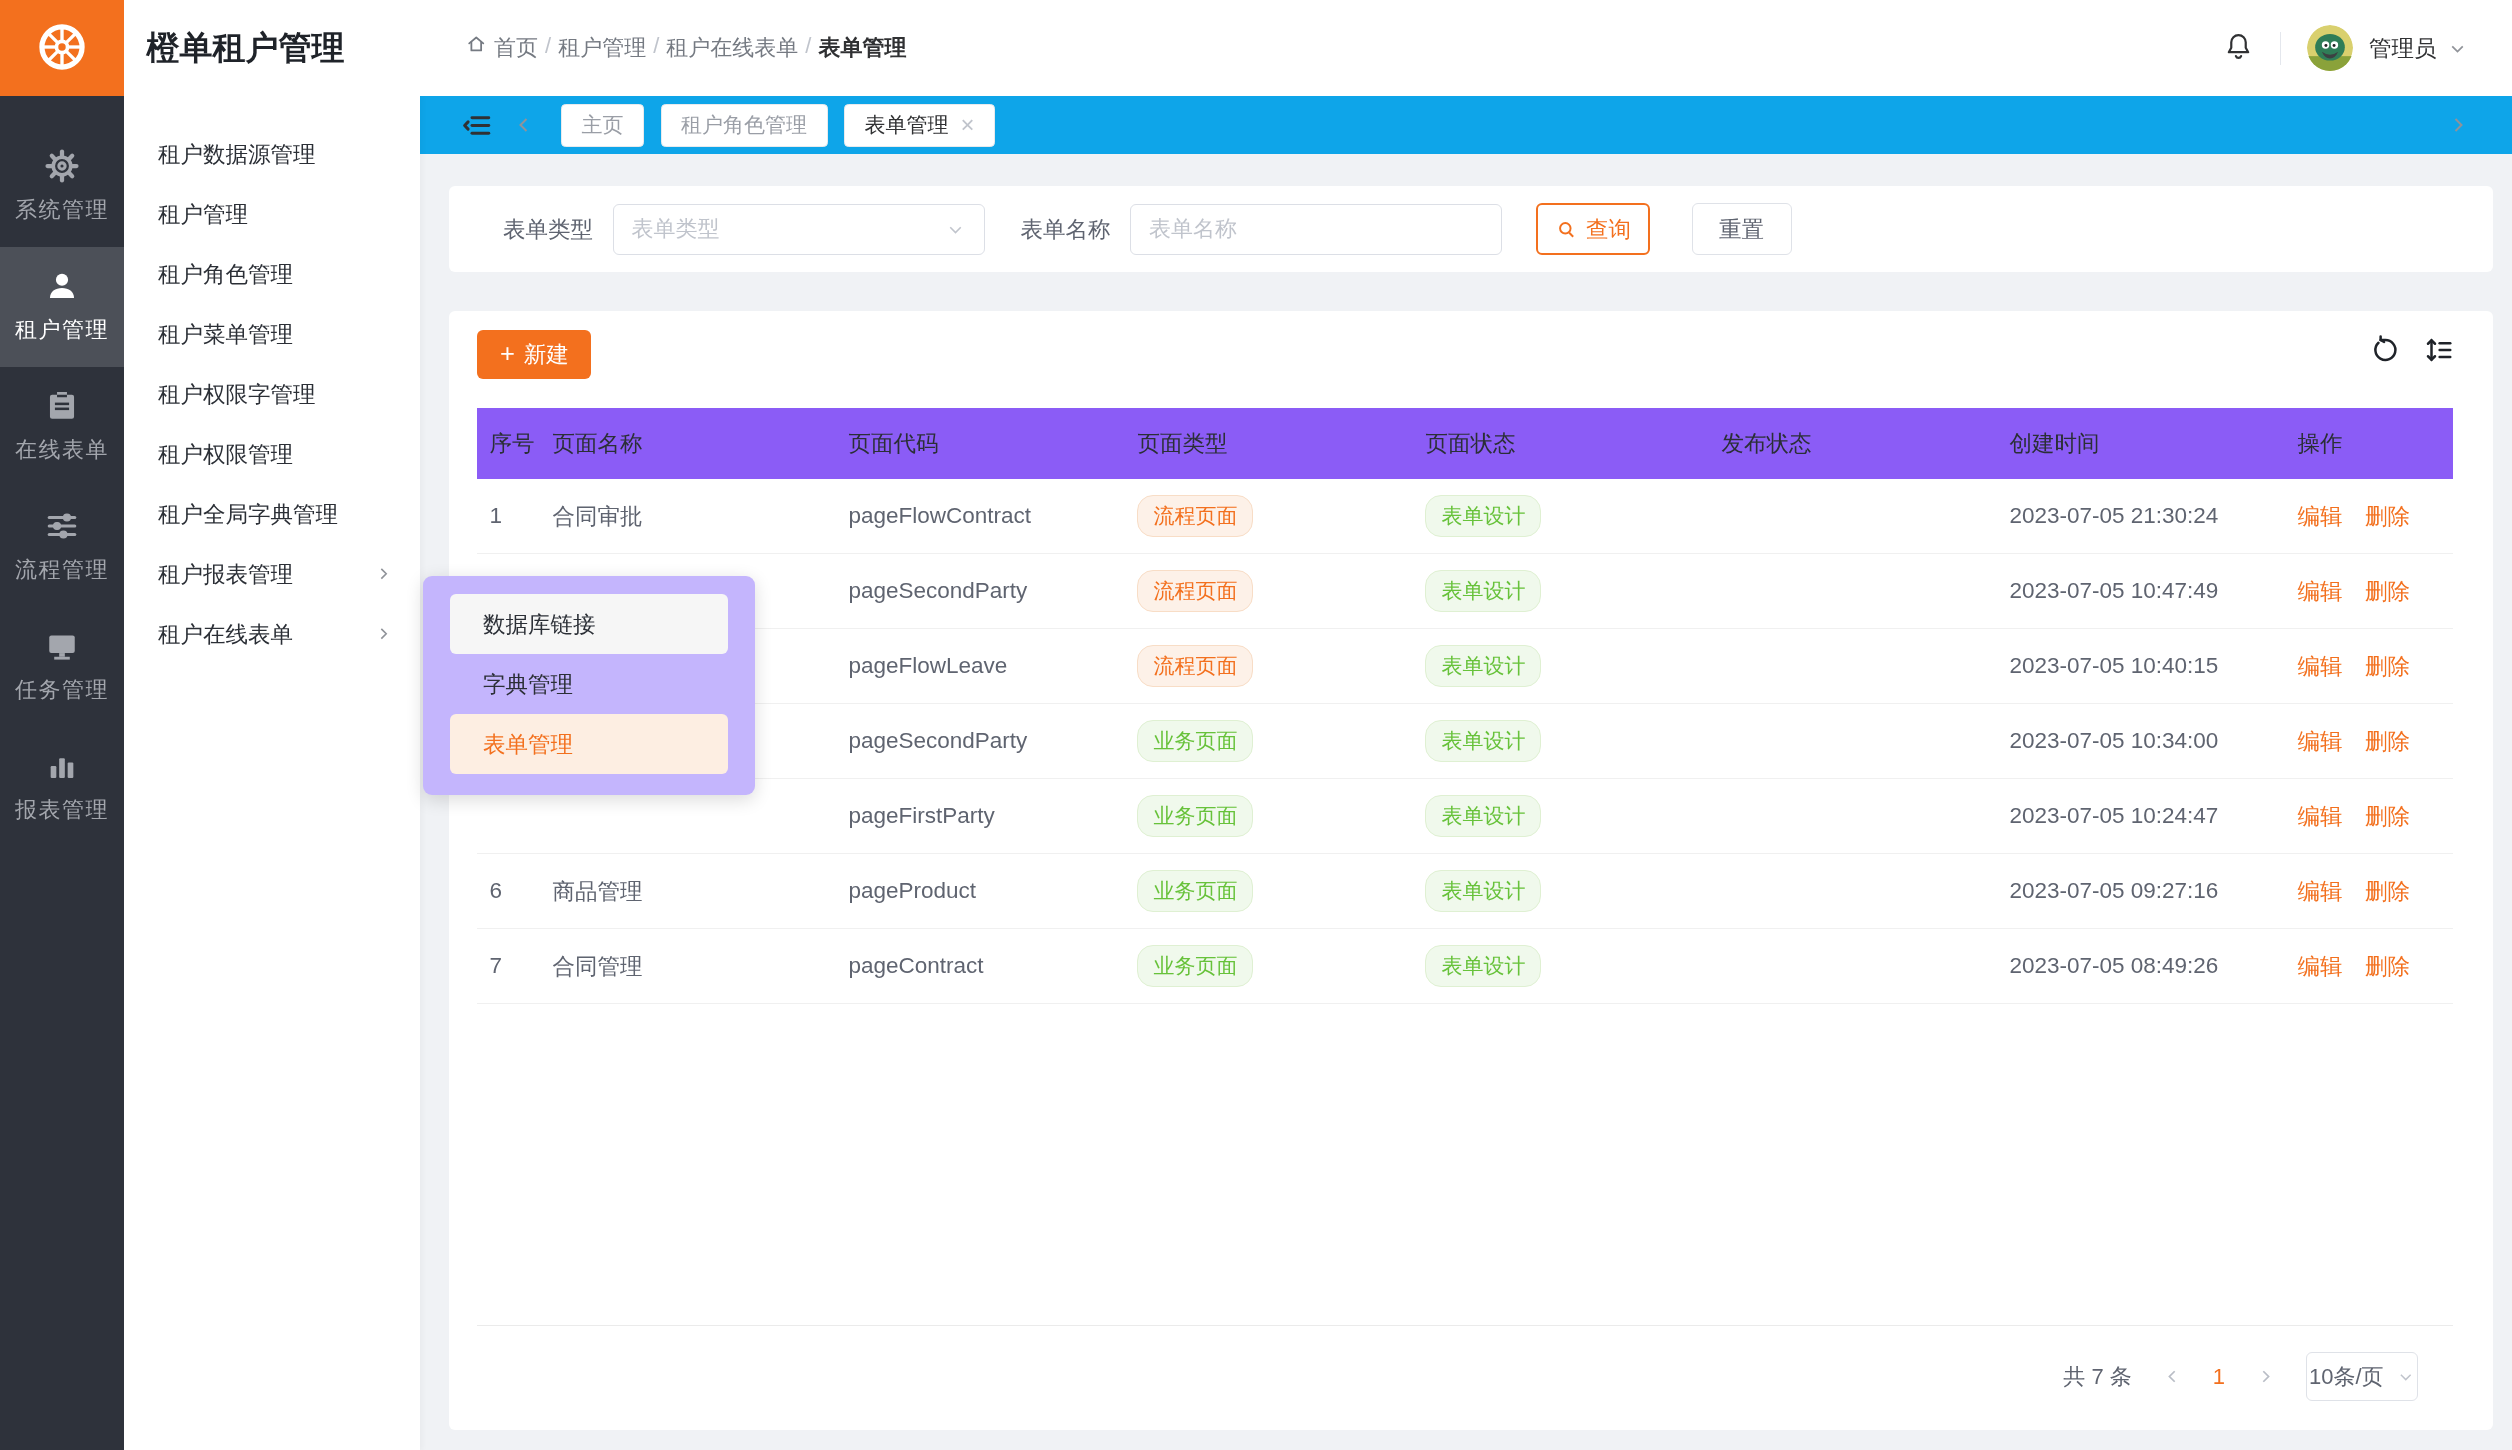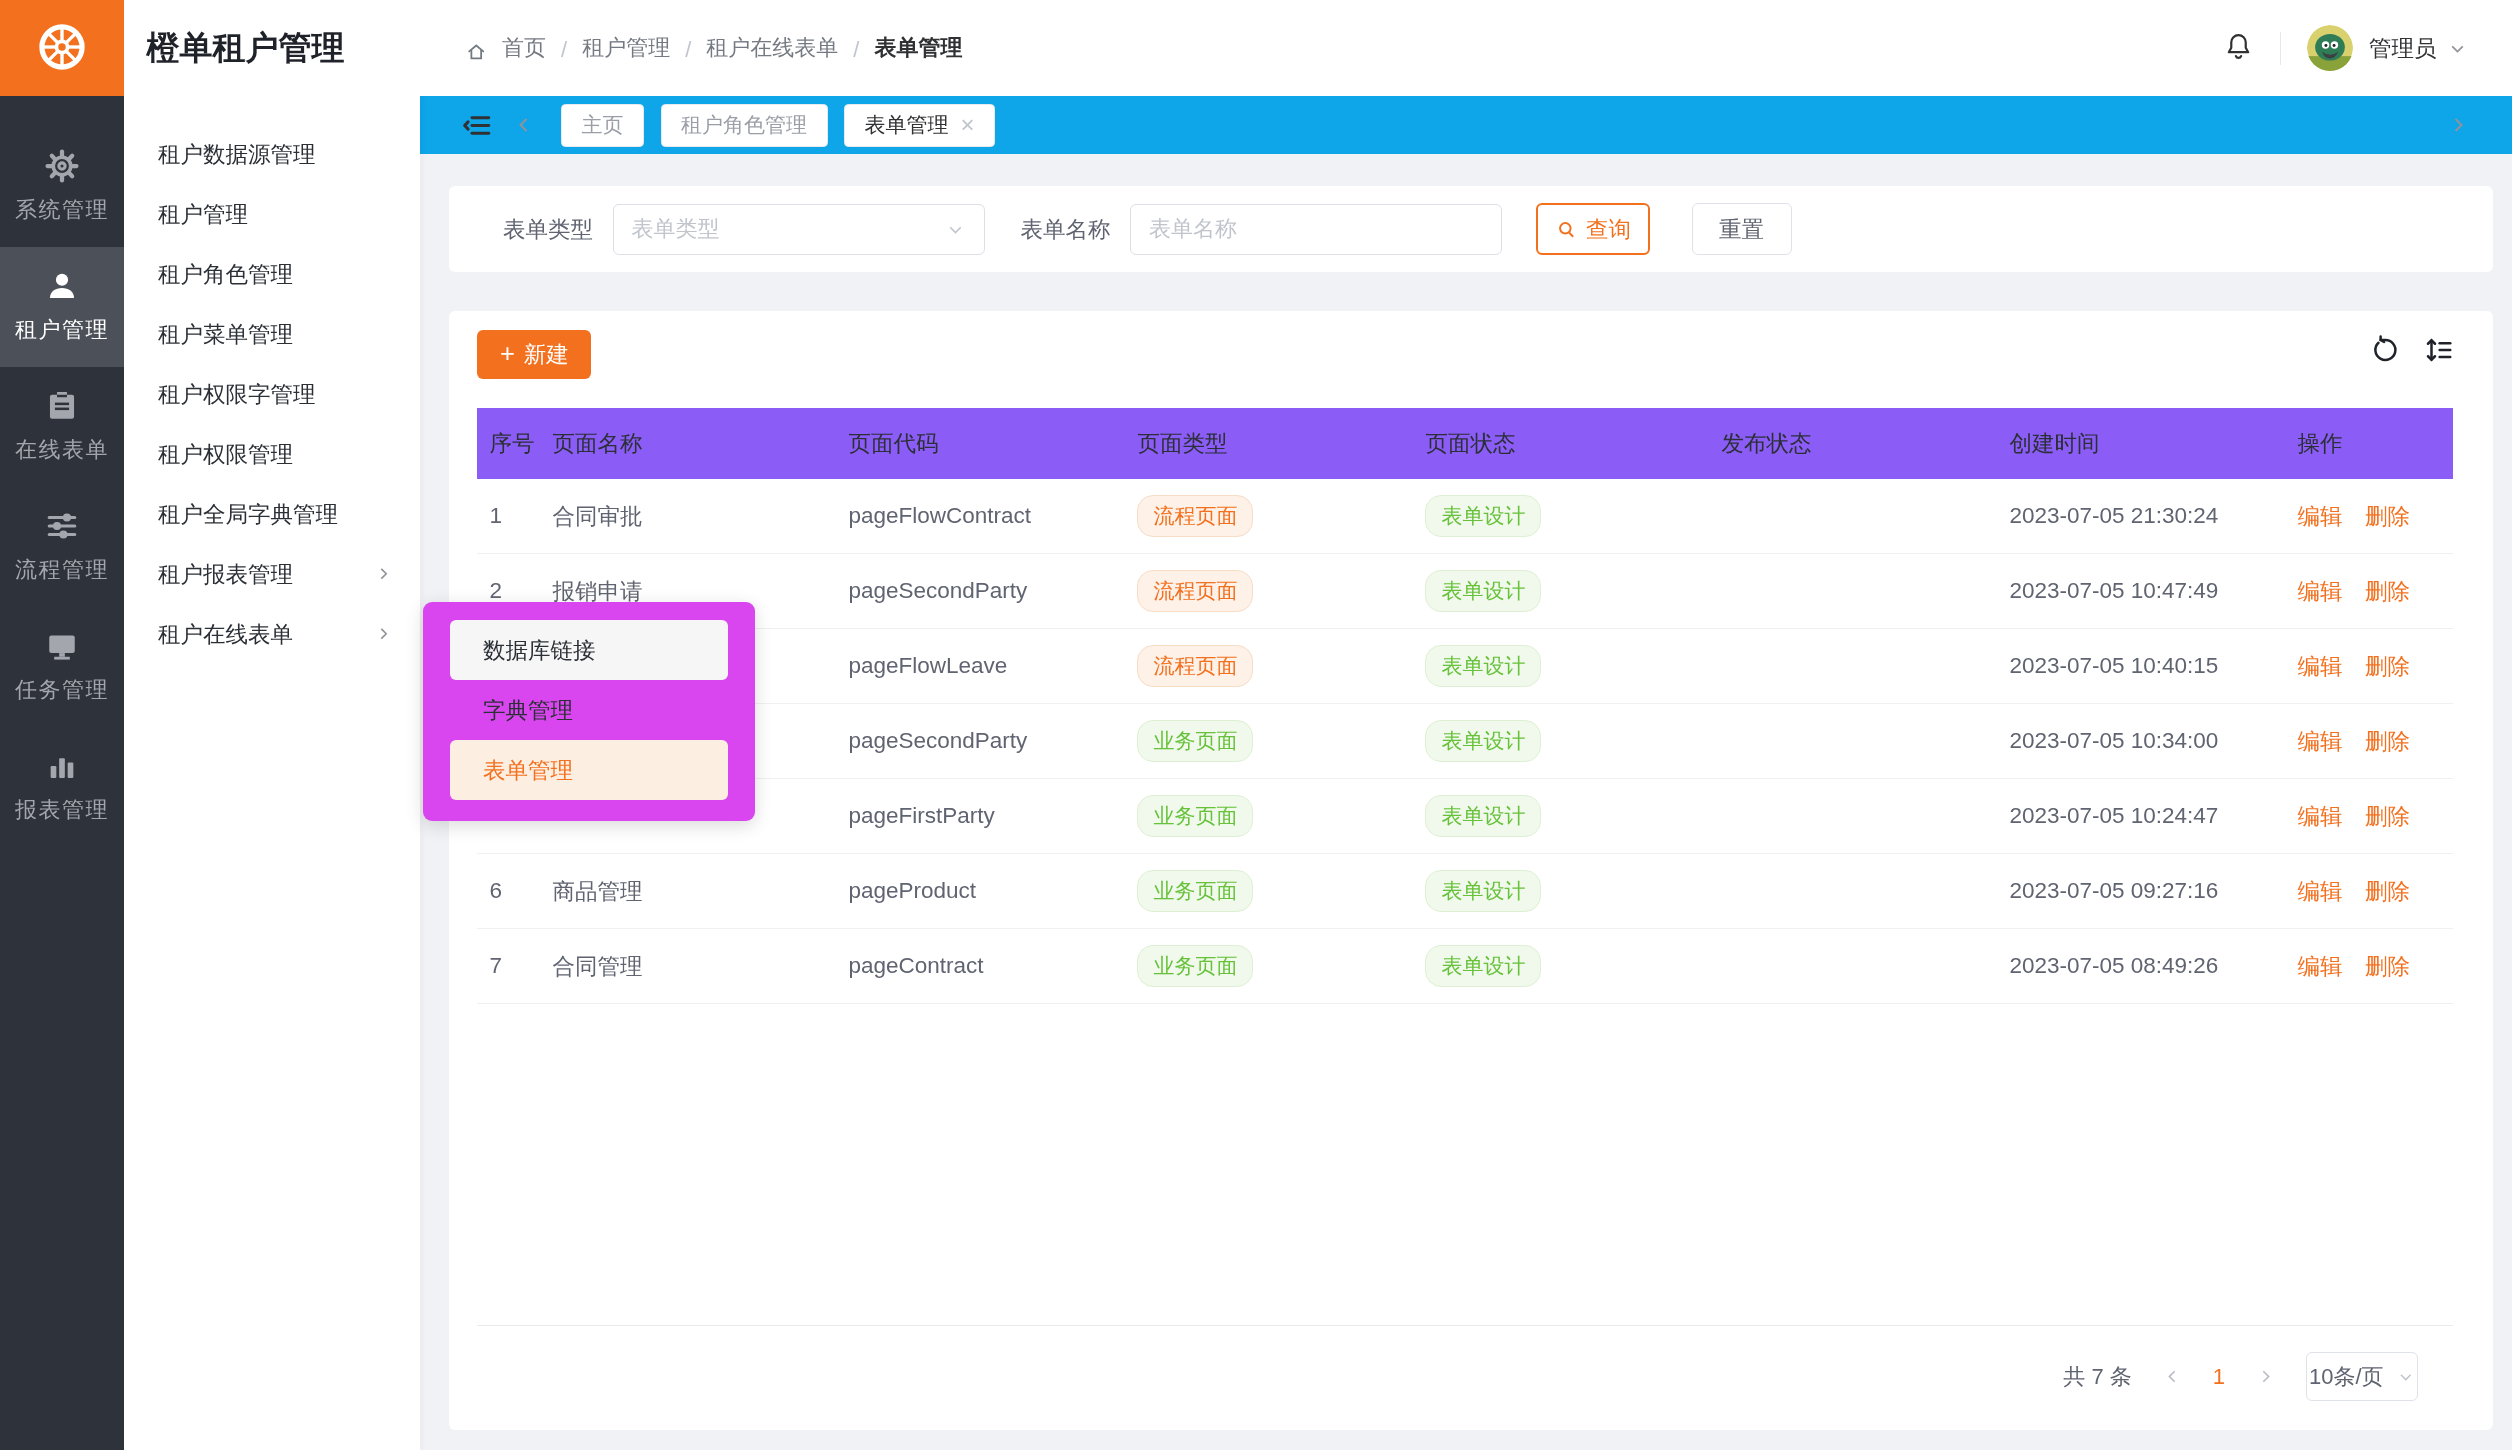--- a/index.html
+++ b/index.html
@@ -12,21 +12,21 @@
   .logo { width:124px; height:96px; background:#f3701e; display:flex; align-items:center; justify-content:center; }
   .rail-nav { margin-top:31px; }
   .rail-item { height:120px; display:flex; flex-direction:column; align-items:center; justify-content:center; gap:12px; color:#a3a6ad; cursor:pointer; }
   .rail-item.active { background:#4c5058; color:#ffffff; }
   .rail-item svg { width:34px; height:34px; display:block; }
   .rail-label { font-size:22px; letter-spacing:1.5px; }
 
   
   .topbar { position:absolute; left:124px; top:0; width:2389px; height:96px; background:#ffffff; display:flex; align-items:center; z-index:20; }
   .app-title { font-size:33px; font-weight:bold; color:#1f2329; margin-left:22.5px; }
-  .breadcrumb { display:flex; align-items:flex-end; gap:15px; margin-left:120px; font-size:22px; color:#757a82; }
+  .breadcrumb { display:flex; align-items:flex-start; gap:7px; margin-left:120px; font-size:22px; color:#757a82; }
   .breadcrumb .bc-item { color:#757a82; }
   .breadcrumb .bc-item.current { color:#303133; font-weight:600; }
   .breadcrumb .sep { color:#c0c4cc; }
   .bc-home { display:flex; align-items:center; color:#757a82; }
   .topbar-right { margin-left:auto; display:flex; align-items:center; margin-right:45px; }
   .bell { color:#303133; margin-right:25.5px; }
   .v-div { width:1.5px; height:33px; background:#e4e7ed; margin-right:25.5px; }
   .avatar { width:46px; height:46px; border-radius:50%; overflow:hidden; margin-right:16.5px; }
   .user-name { font-size:22.5px; color:#303133; margin-right:10.5px; }
 
@@ -83,21 +83,21 @@
 
   .table-bottom-line { position:absolute; left:28.4px; top:1014px; width:1976px; border-top:1.5px solid #ebebeb; }
 
   .pagination { position:absolute; right:75px; top:1041px; display:flex; align-items:center; gap:30px; font-size:22px; color:#5f6470; }
   .pg-arrow { color:#b9bdc6; display:flex; cursor:pointer; }
   .pg-current { color:#f3701e; cursor:pointer; }
   .pg-size { width:112px; height:49px; border:1.5px solid #dfe2e8; border-radius:6px; display:flex; align-items:center; justify-content:center; gap:12px; color:#5f6470; cursor:pointer; background:#fff; }
   .pg-size .chev { color:#c0c4cc; display:flex; }
 
   
-  .popup { position:absolute; left:423px; top:602px; width:332px; height:219px; background:#d946ef; border-radius:9px; box-shadow:0 4.5px 18px rgba(0,0,0,0.14); z-index:40; padding:18px 27px; }
+  .popup { position:absolute; left:423px; top:576px; width:332px; height:219px; background:#c4b5fd; border-radius:9px; box-shadow:0 4.5px 18px rgba(0,0,0,0.14); z-index:40; padding:18px 27px; }
   .popup-item { height:60px; display:flex; align-items:center; padding-left:33px; font-size:22.5px; color:#2b2f36; border-radius:6px; cursor:pointer; }
   .popup-item--hover { background:#f6f6f6; }
   .popup-item--active { background:#fdeee2; color:#f3701e; }
 </style>
 </head>
 <body>
 
 <div class="app">
 
   <aside class="rail">

